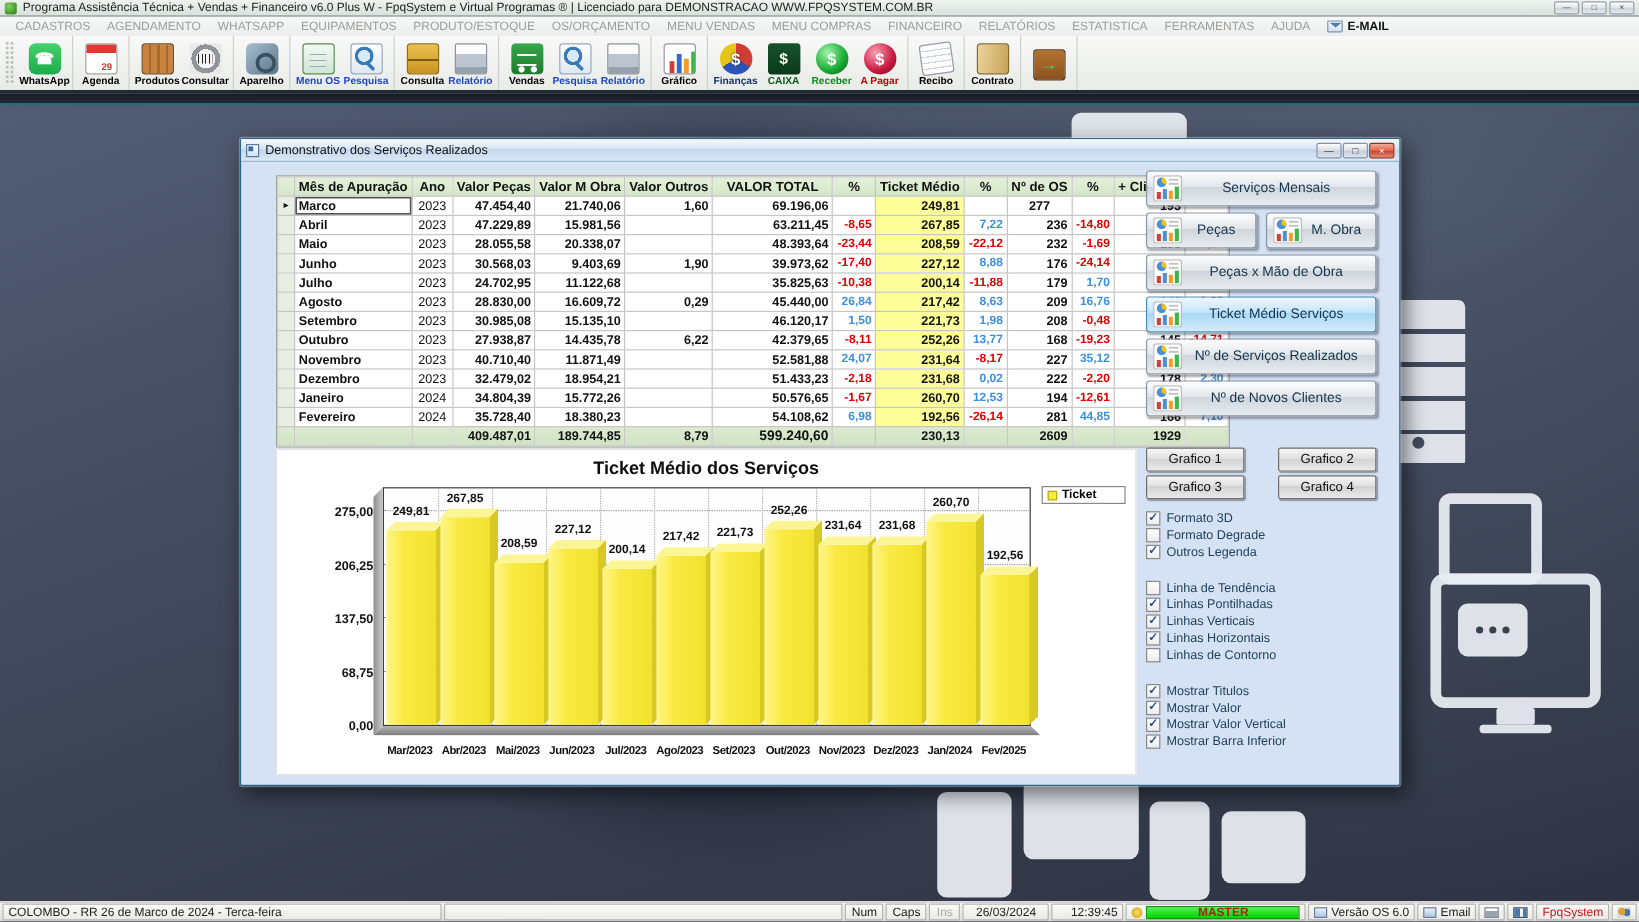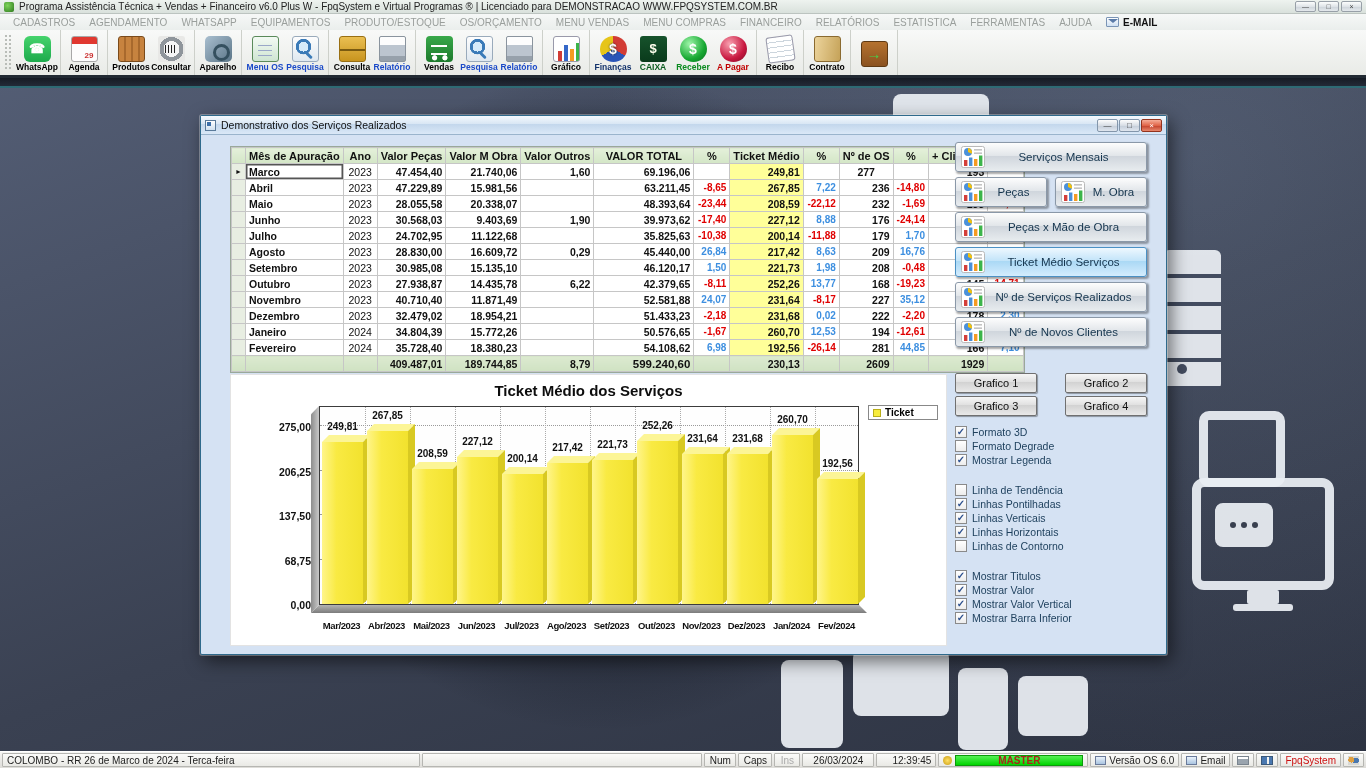--- a/index.html
+++ b/index.html
@@ -642,21 +642,21 @@
           <div class="xlab" style="left: 133px;">Abr/2023</div>
           <div class="xlab" style="left: 178px;">Mai/2023</div>
           <div class="xlab" style="left: 223px;">Jun/2023</div>
           <div class="xlab" style="left: 268px;">Jul/2023</div>
           <div class="xlab" style="left: 313px;">Ago/2023</div>
           <div class="xlab" style="left: 358px;">Set/2023</div>
           <div class="xlab" style="left: 403px;">Out/2023</div>
           <div class="xlab" style="left: 448px;">Nov/2023</div>
           <div class="xlab" style="left: 493px;">Dez/2023</div>
           <div class="xlab" style="left: 538px;">Jan/2024</div>
-          <div class="xlab" style="left: 583px;">Fev/2024</div>
+          <div class="xlab" style="left: 583px;">Fev/2025</div>
         </div>
 
       <div class="right-panel">
         <div id="navButtons">
             <div class="rp-row">
               <div class="rp-btn">
                 <svg width="24" height="22" viewBox="0 0 24 22">
                   <rect x="0.5" y="0.5" width="23" height="21" rx="2" fill="#fff" stroke="#b9b9b9"></rect>
                   <circle cx="7" cy="6" r="4" fill="#4a90d9"></circle>
                   <path d="M7 6 L7 2 A4 4 0 0 1 10.6 7.8 Z" fill="#f4c20d"></path>
@@ -779,21 +779,21 @@
             <div class="cb-row">
               <span class="cb-box">✓</span>
               <span class="cb-lbl">Formato 3D</span>
             </div>
             <div class="cb-row">
               <span class="cb-box"></span>
               <span class="cb-lbl">Formato Degrade</span>
             </div>
             <div class="cb-row">
               <span class="cb-box">✓</span>
-              <span class="cb-lbl">Mostrar Legenda</span>
+              <span class="cb-lbl">Outros Legenda</span>
             </div>
             <div class="cb-gap"></div>
             <div class="cb-row">
               <span class="cb-box"></span>
               <span class="cb-lbl">Linha de Tendência</span>
             </div>
             <div class="cb-row">
               <span class="cb-box">✓</span>
               <span class="cb-lbl">Linhas Pontilhadas</span>
             </div>
@@ -827,21 +827,21 @@
               <span class="cb-lbl">Mostrar Barra Inferior</span>
             </div>
           </div>
       </div>
 
     </div>
   </div>
 </div>
 
 <div class="statusbar">
-  <div class="sb-seg" style="width:418px">
+  <div class="sb-seg" style="width:366px">
       <span>COLOMBO - RR 26 de Marco de 2024 - Terca-feira</span>
     </div>
   <div class="sb-seg sb-fill"></div>
   <div class="sb-seg" style="width:32px;justify-content:center">
       <span>Num</span>
     </div>
   <div class="sb-seg" style="width:34px;justify-content:center">
       <span>Caps</span>
     </div>
   <div class="sb-seg sb-dim" style="width:26px;justify-content:center">

